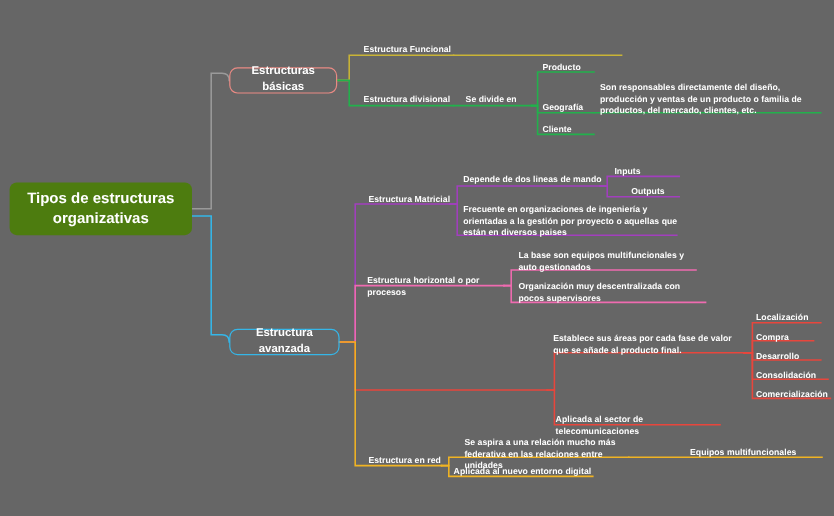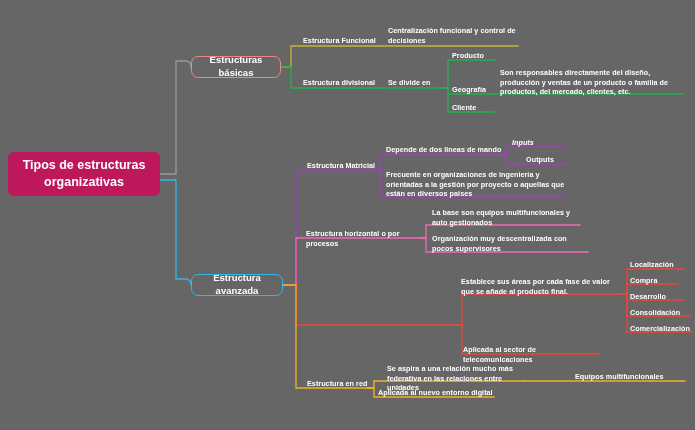--- a/index.html
+++ b/index.html
@@ -27,21 +27,21 @@
     color: #ffffff;
     font-weight: bold;
     line-height: 1.35;
     white-space: pre-line;
   }
   .root {
     left: 8px;
     top: 152px;
     width: 152px;
     height: 44px;
-    background: #be185d;
+    background: #4d7c0f;
     border-radius: 6px;
     display: flex;
     align-items: center;
     justify-content: center;
     text-align: center;
     font-size: 12.5px;
     box-sizing: border-box;
     padding: 2px 6px;
   }
   .boxed {
@@ -134,39 +134,38 @@
 
   <div class="node boxed b-basicas">
     <span>Estructuras básicas</span>
   </div>
   <div class="node boxed b-avanzada">
     <span>Estructura avanzada</span>
   </div>
 
   <div class="node lbl" style="left:303px; top:36px; width:76px;">Estructura Funcional</div>
 
-  <div class="node lbl" style="left:388px; top:26px; width:128px;">Centralización funcional y control de decisiones</div>
 
   <div class="node lbl" style="left:303px; top:78px; width:76px;">Estructura divisional</div>
 
   <div class="node lbl" style="left:388px; top:78px; width:54px;">Se divide en</div>
 
   <div class="node lbl" style="left:452px; top:51px; width:44px;">Producto</div>
 
   <div class="node lbl" style="left:452px; top:85px; width:44px;">Geografía</div>
 
   <div class="node lbl" style="left:500px; top:68px; width:184px;">Son responsables directamente  del diseño, producción y ventas de un producto o familia de productos, del mercado, clientes, etc.</div>
 
   <div class="node lbl" style="left:452px; top:103px; width:44px;">Cliente</div>
 
   <div class="node lbl" style="left:307px; top:161px; width:70px;">Estructura Matricial</div>
 
   <div class="node lbl" style="left:386px; top:145px; width:116px;">Depende de dos lineas de mando</div>
 
-  <div class="node lbl" style="left:512px; top:138px; width:56px;font-style:italic;">Inputs</div>
+  <div class="node lbl" style="left:512px; top:138px; width:56px;">Inputs</div>
 
   <div class="node lbl" style="left:512px; top:155px; width:56px;text-align:center;">Outputs</div>
 
   <div class="node lbl" style="left:386px; top:170px; width:180px;">Frecuente en organizaciones de ingeniería y orientadas a la gestión por proyecto o aquellas que están en diversos paises</div>
 
   <div class="node lbl" style="left:306px; top:229px; width:116px;">Estructura horizontal o por procesos</div>
 
   <div class="node lbl" style="left:432px; top:234px; width:158px;">Organización muy descentralizada con pocos supervisores</div>
 
   <div class="node lbl" style="left:432px; top:208px; width:150px;">La base son equipos multifuncionales y auto gestionados</div>

